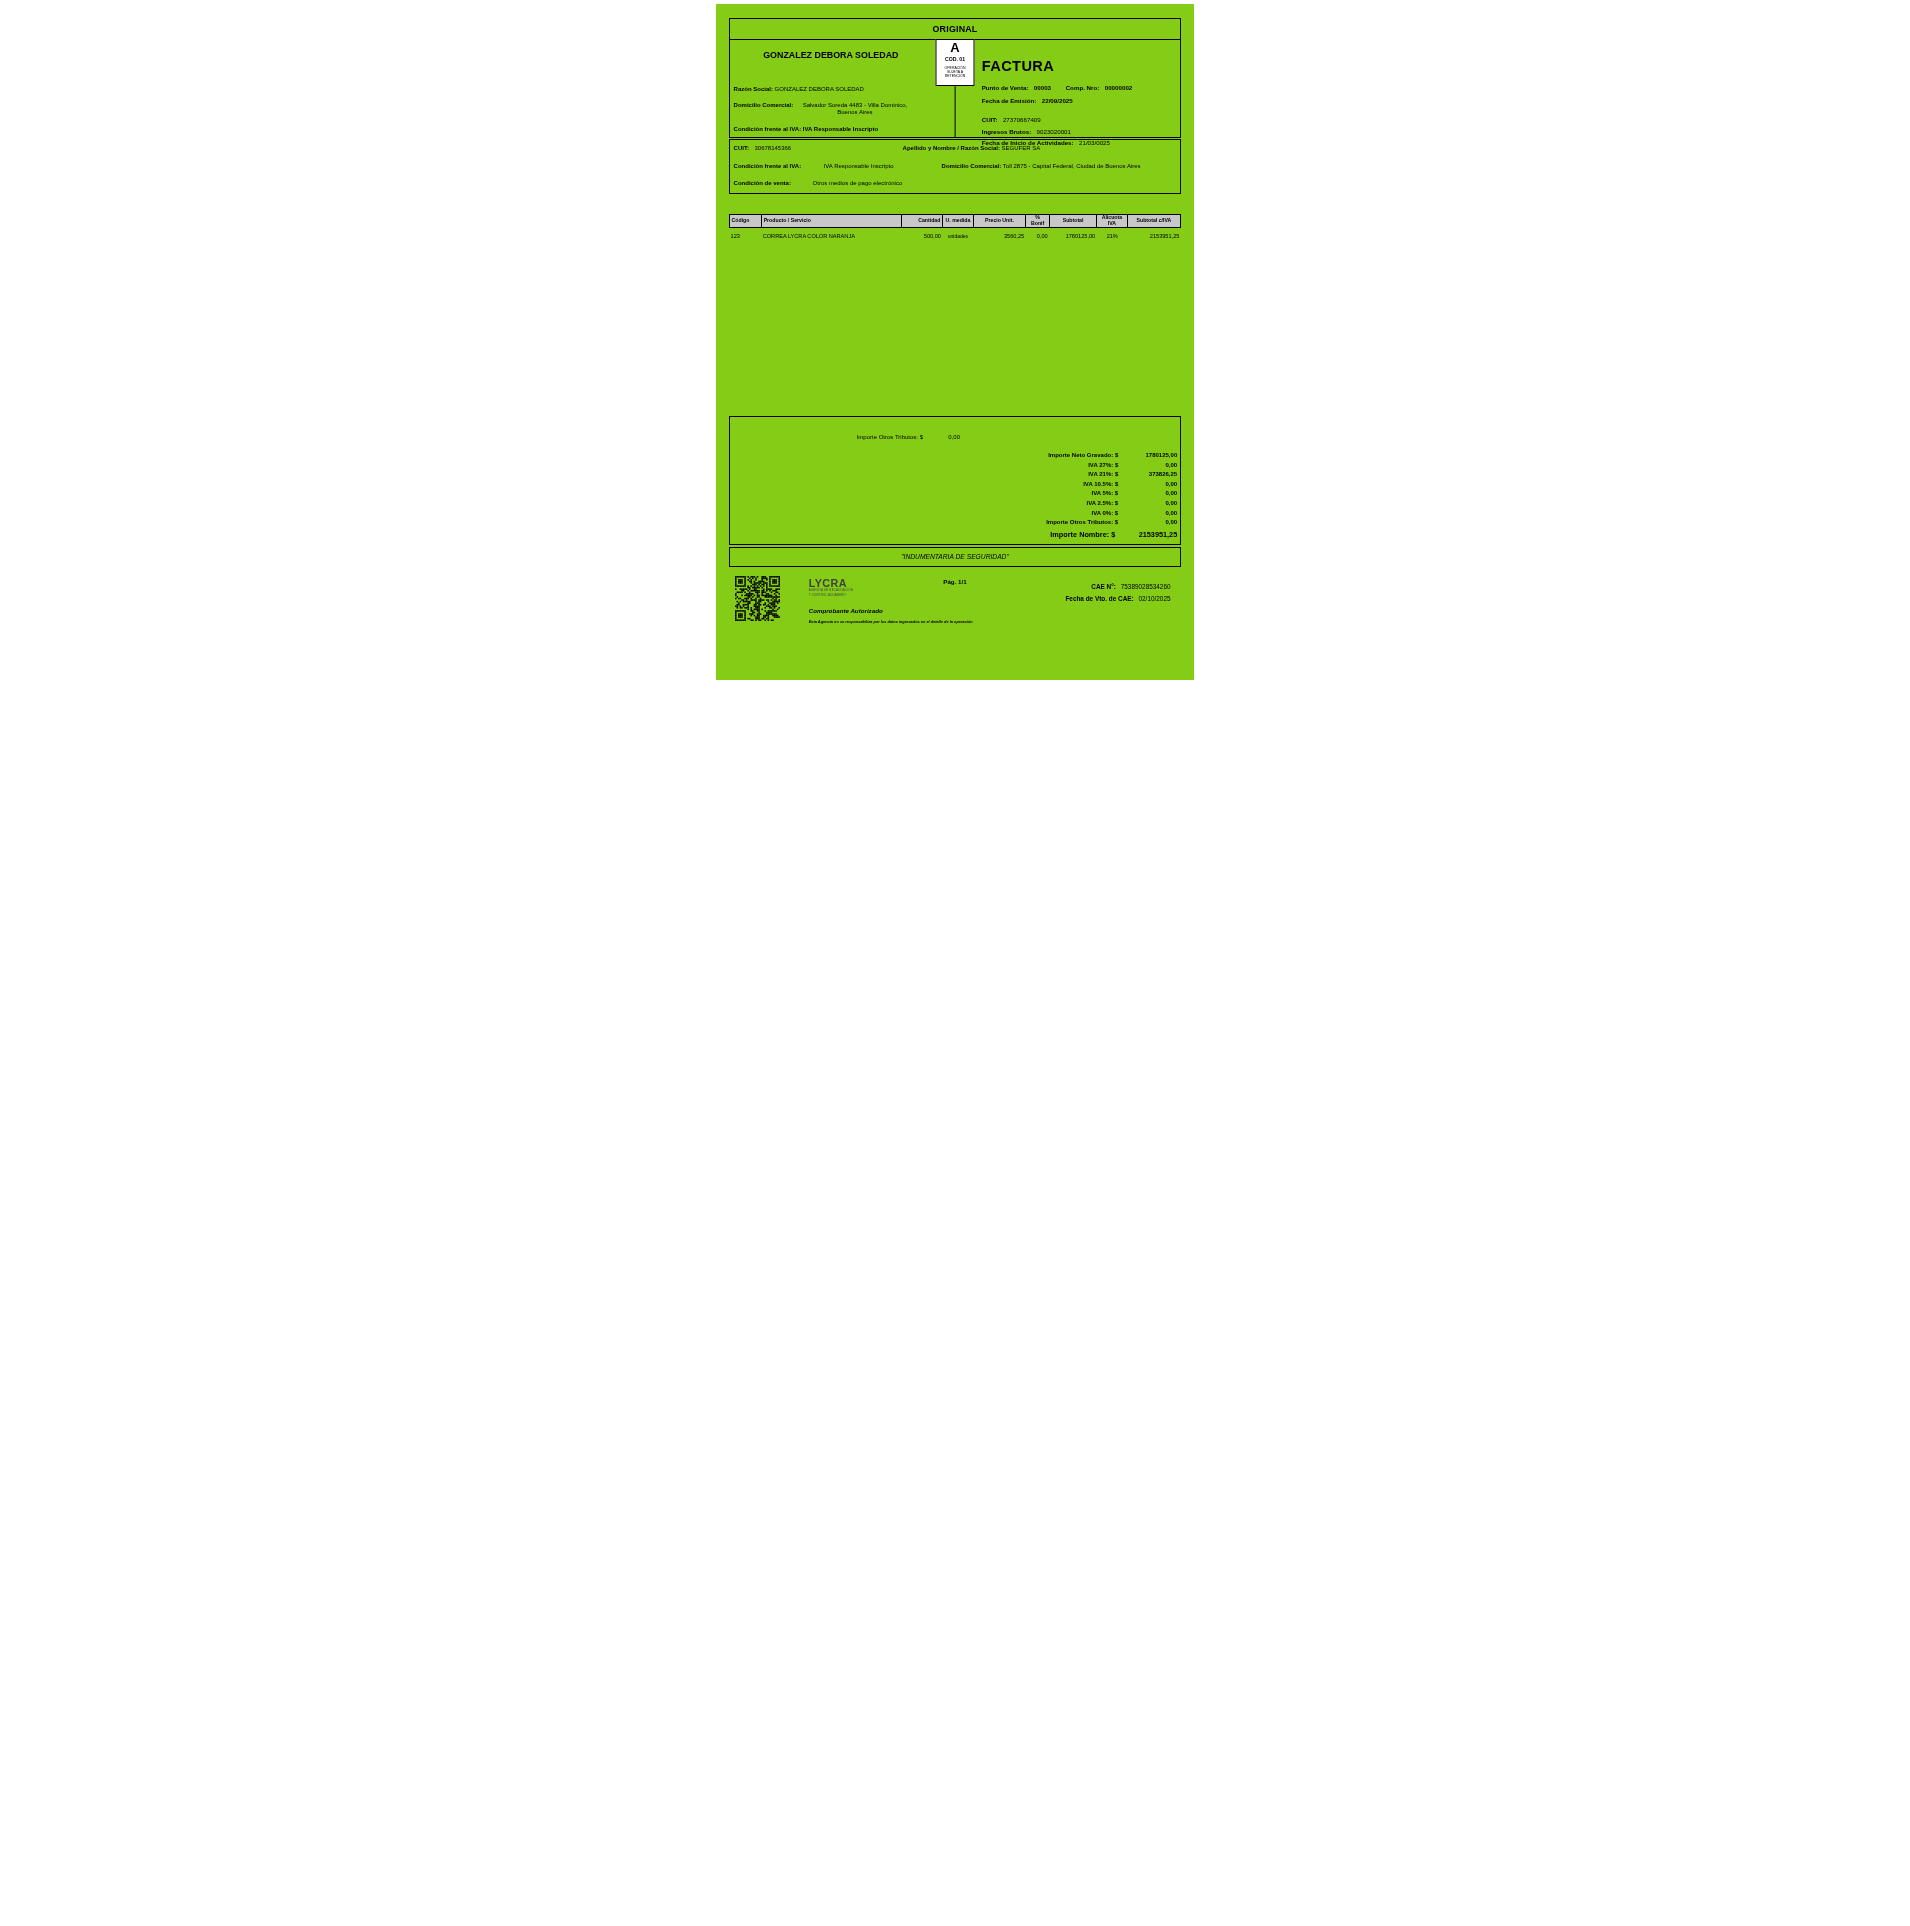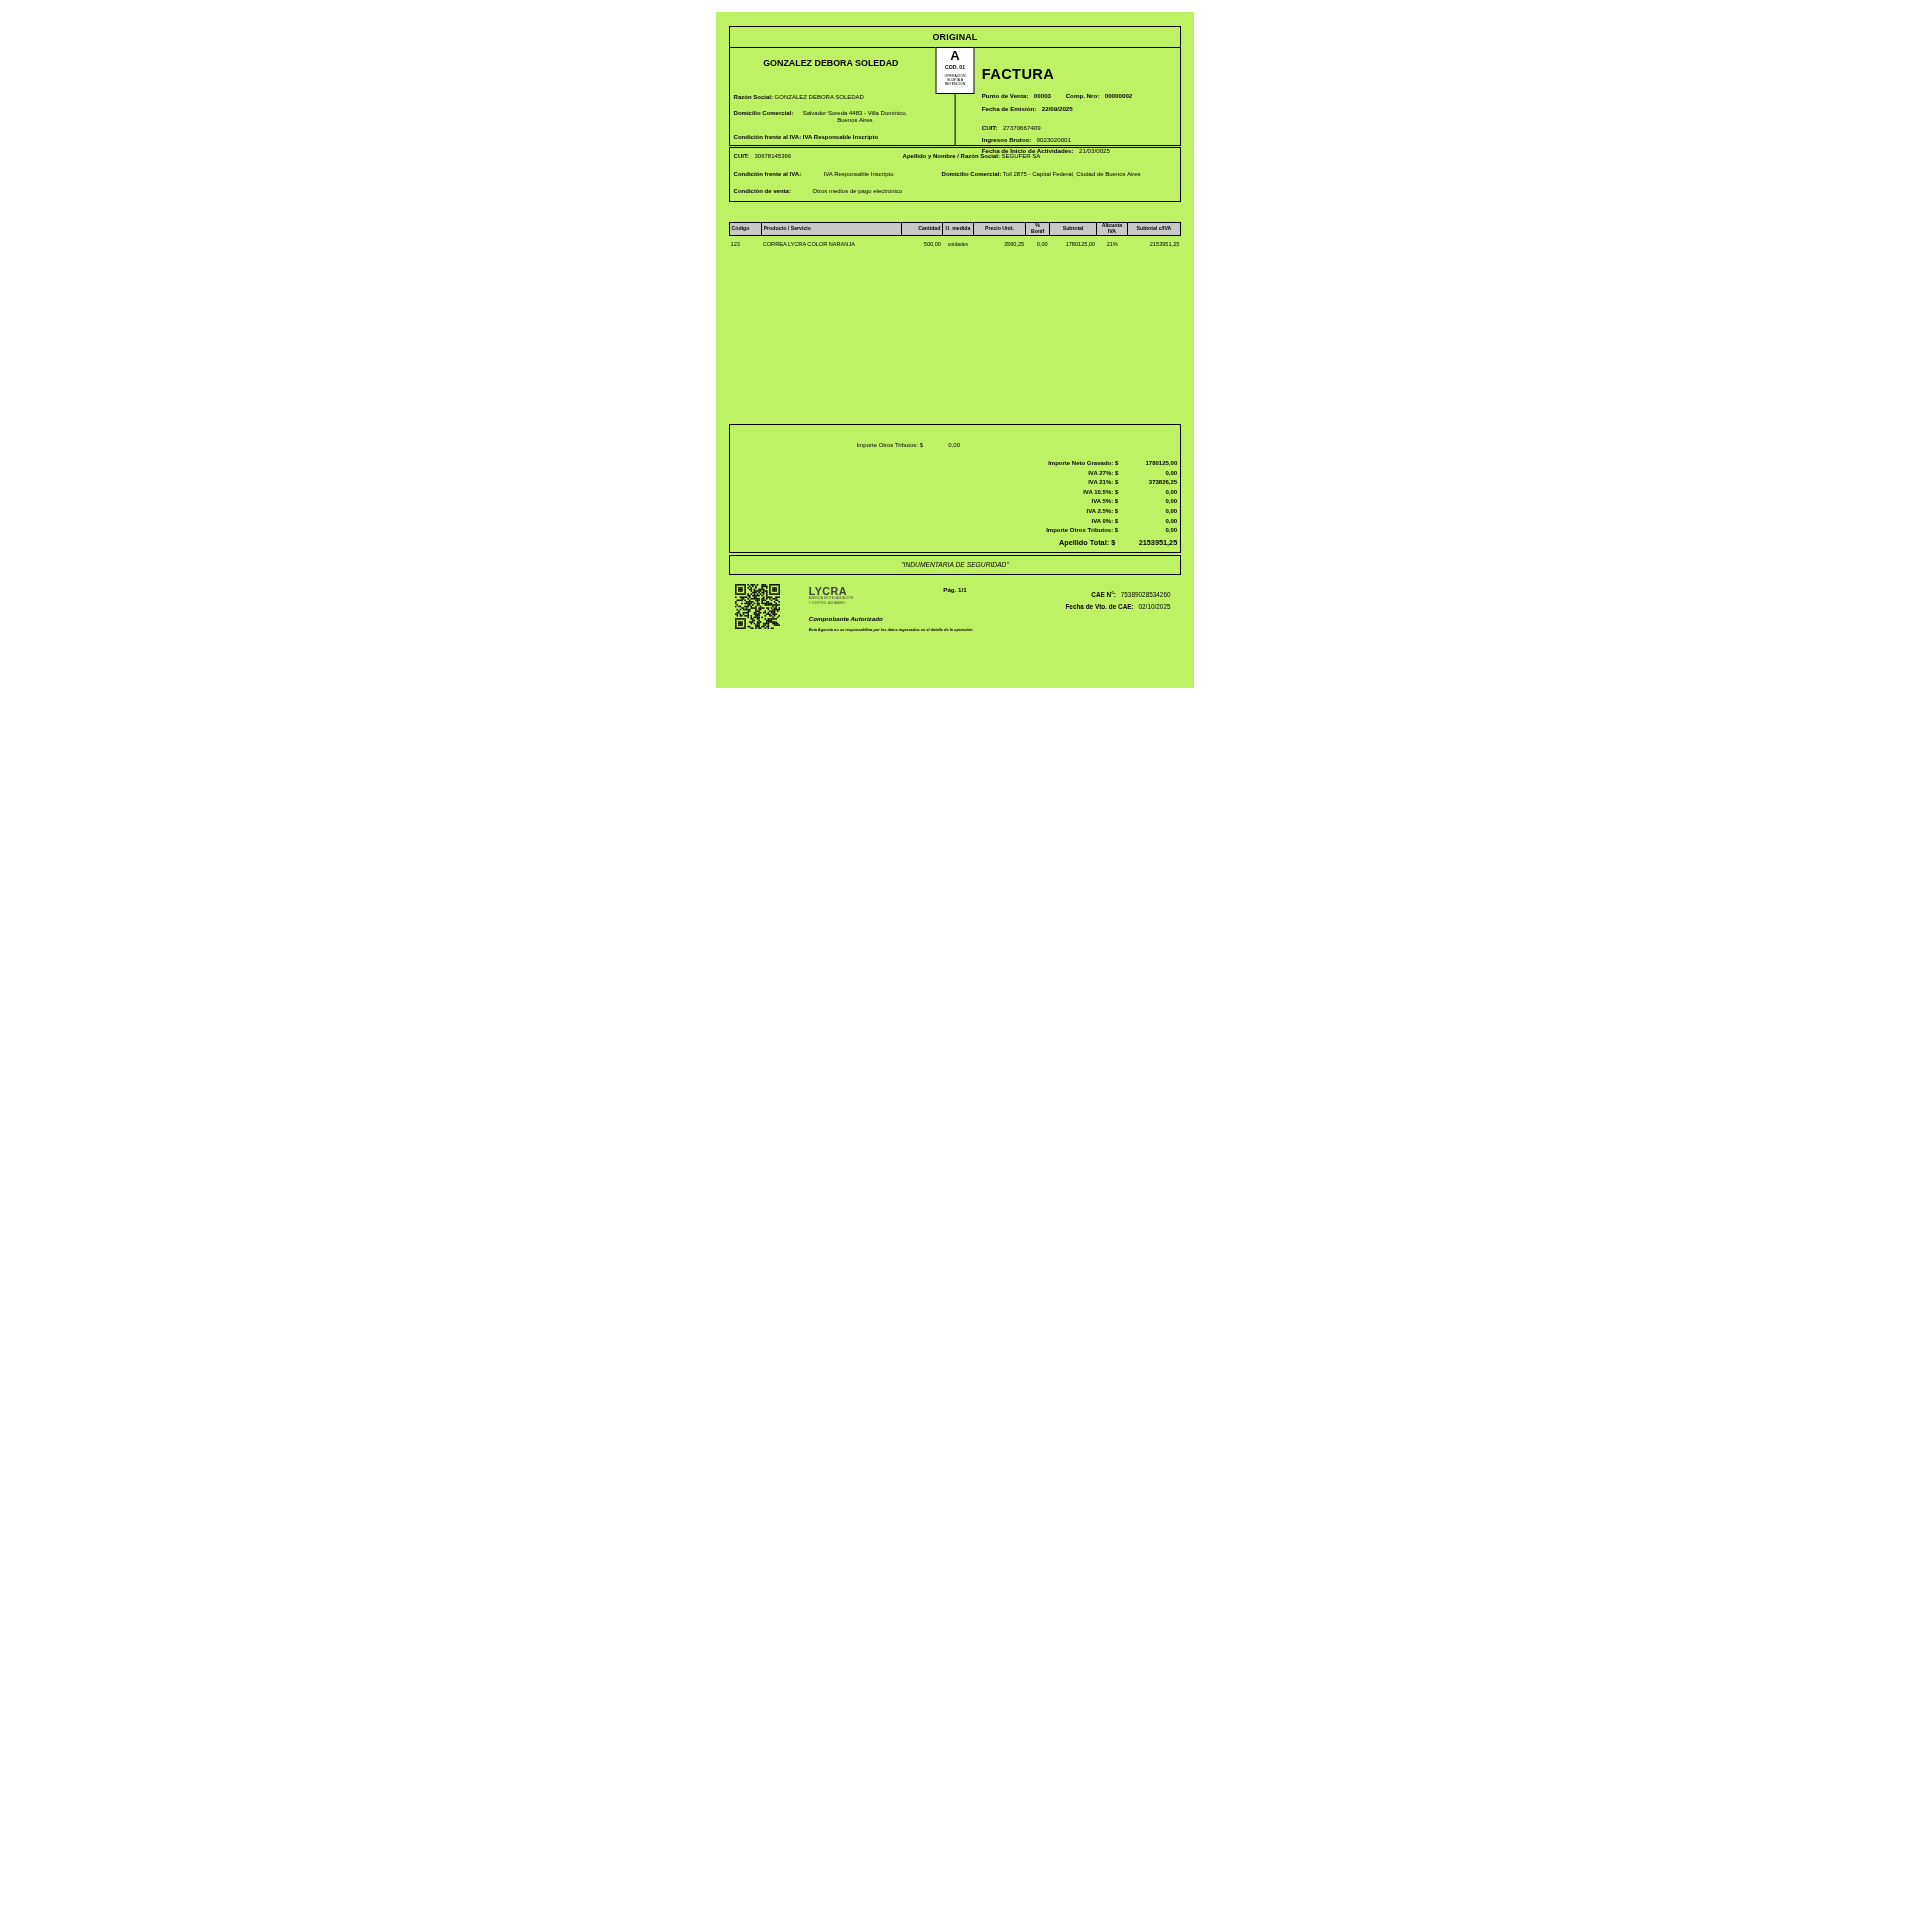--- a/index.html
+++ b/index.html
@@ -1,19 +1,19 @@
 <!DOCTYPE html>
 <html style="font-size:6.2px"><head>
 <meta charset="utf-8">
 <style>
   * { margin:0; padding:0; box-sizing:border-box; }
   html,body { background:#ffffff; }
   body { font-family:"Liberation Sans", sans-serif; color:#000; }
   .page {
-    position:relative; width:478px; height:676px; margin:12px auto; background:#bef264;
+    position:relative; width:478px; height:676px; margin:4px auto; background:#84cc16;
     overflow:hidden;
   }
   .content { position:absolute; left:12.7px; right:12.7px; top:13.5px; }
 
   
   .original-bar {
     border:0.8px solid #000; height:22px; display:flex; align-items:center; justify-content:center;
   }
   .original-bar span { font-size:8.9px; font-weight:bold; letter-spacing:0.2px; }
 
@@ -225,21 +225,21 @@
         </div>
         <div class="tot-line">
           <span class="t-lbl">IVA 0%: $</span>
           <span class="t-val">0,00</span>
         </div>
         <div class="tot-line">
           <span class="t-lbl">Importe Otros Tributos: $</span>
           <span class="t-val">0,00</span>
         </div>
         <div class="tot-line grand">
-          <span class="t-lbl">Apellido Total: $</span>
+          <span class="t-lbl">Importe Nombre: $</span>
           <span class="t-val">2153951,25</span>
         </div>
       </div>
     </div>
 
     <div class="slogan-box">
       <span>"INDUMENTARIA DE SEGURIDAD"</span>
     </div>
 
     <div class="footer">

